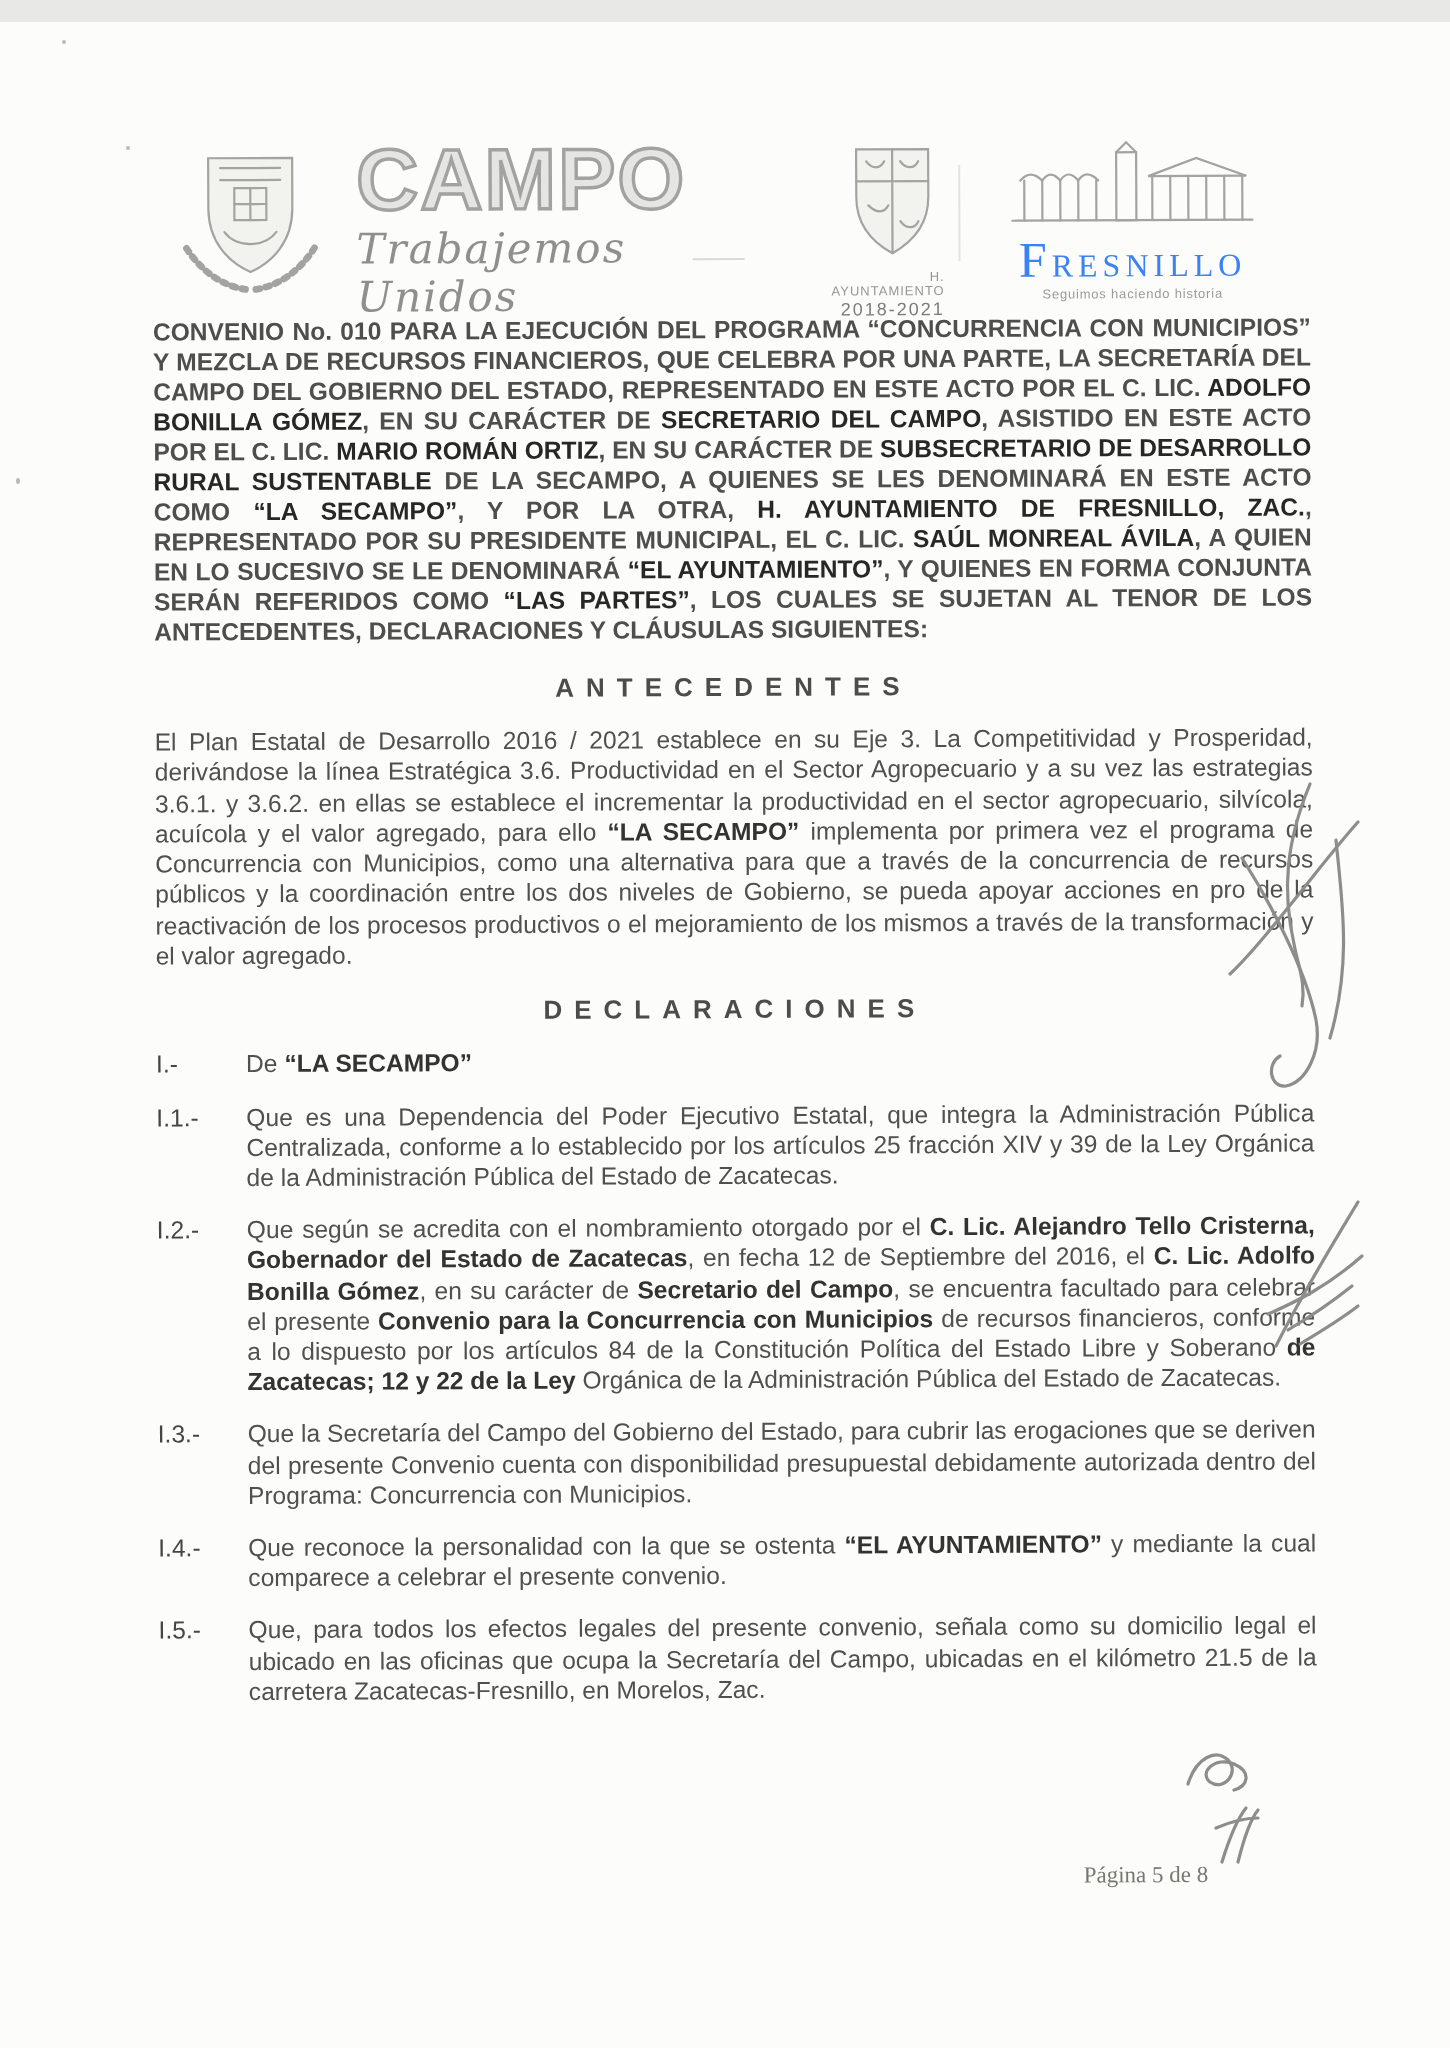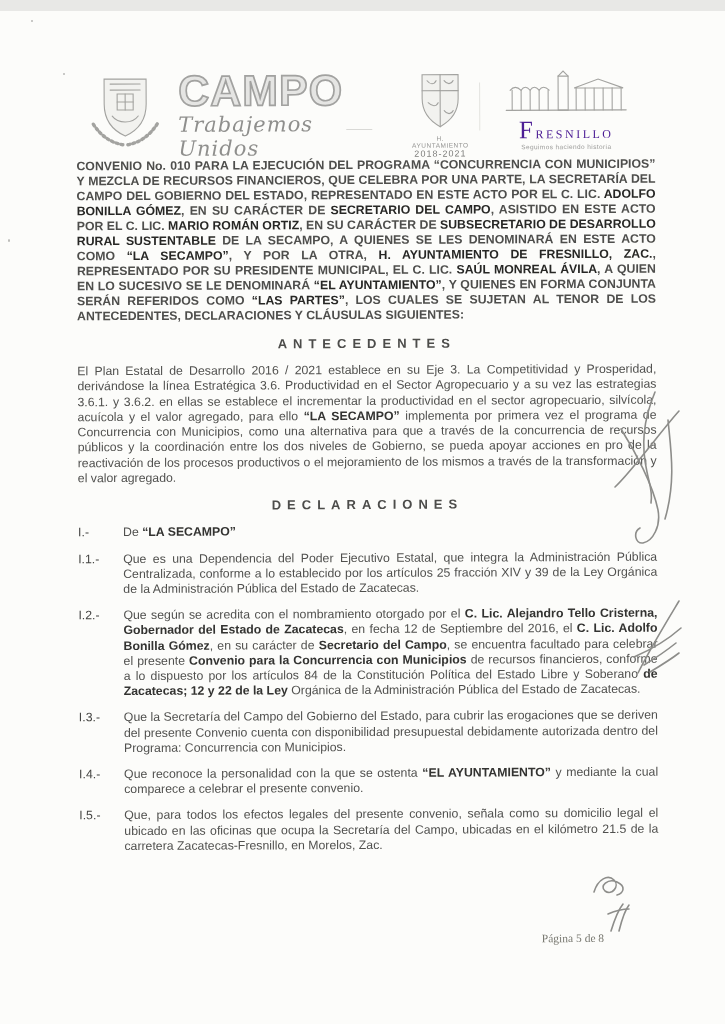--- a/index.html
+++ b/index.html
@@ -16,28 +16,28 @@
   .campo-word{
     font-weight:700;font-size:43px;letter-spacing:1px;line-height:1;
     color:rgba(160,160,160,0.25);
     -webkit-text-stroke:1.7px #a2a2a0;
   }
   .campo-tagline{
     font-family:"DejaVu Serif",serif;font-style:italic;
     font-size:21px;color:#8f8f8d;margin-top:0;letter-spacing:1px;
   }
   .tagline-dash{position:absolute;left:348px;top:118px;width:26px;height:1px;background:#d9d9d6;}
-  .ayto-block{position:absolute;left:410px;top:62px;width:64px;text-align:center;}
+  .ayto-block{position:absolute;left:410px;top:62px;width:64px;text-align:right;}
   .ayto-caption1{font-size:6.5px;color:#969694;margin-top:2px;letter-spacing:.5px;}
   .ayto-caption2{font-size:9px;color:#7d7d7b;letter-spacing:1px;}
   .logo-sep{position:absolute;left:481px;top:72px;width:1px;height:48px;background:#e3e3e0;}
   .fresnillo-block{position:absolute;left:490px;top:60px;width:156px;text-align:center;}
   .fresnillo-word{
-    font-family:"Liberation Serif",serif;font-size:12px;letter-spacing:2.5px;
-    color:#4c1d95;line-height:1;margin-top:1px;
+    font-family:"Liberation Serif",serif;font-size:16px;letter-spacing:2.5px;
+    color:#3b82f6;line-height:1;margin-top:1px;
   }
   .fresnillo-word::first-letter{font-size:25px;}
   .fresnillo-tagline{font-size:6.5px;color:#9a9a98;letter-spacing:.4px;margin-top:1px;}
 
   
   .body{position:absolute;left:78px;top:147px;width:579px;font-size:12.3px;line-height:15px;text-align:justify;}
   .intro{margin:0 0 13px;font-weight:700;color:#4e4e4c;}
   .intro .b{color:#272725;}
   .sect-heading{
     margin:0 0 12px;text-align:center;font-size:13px;font-weight:700;

